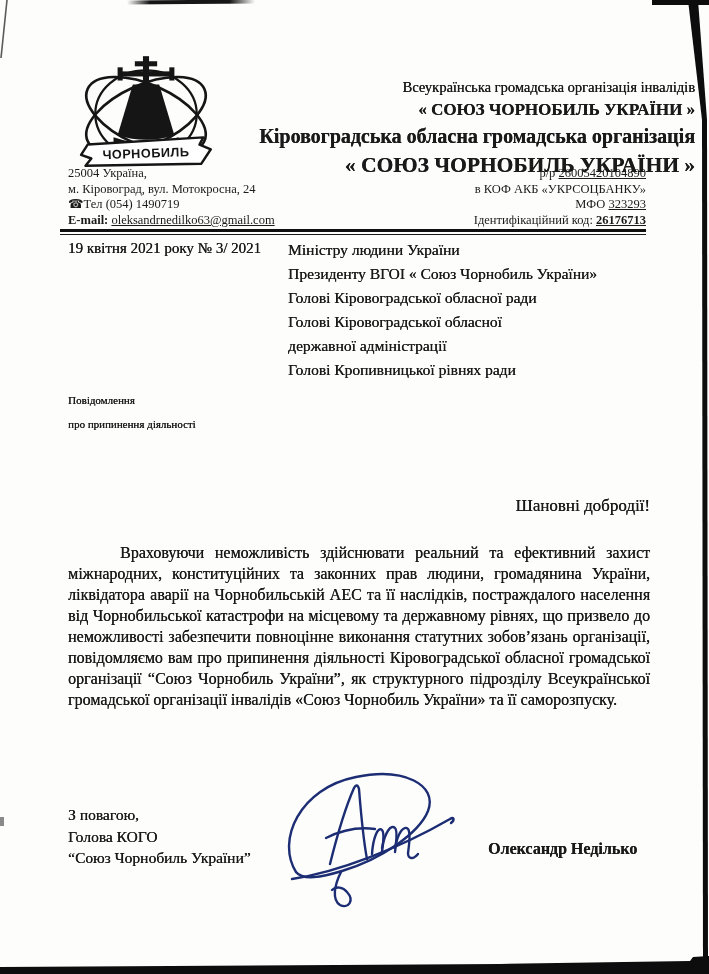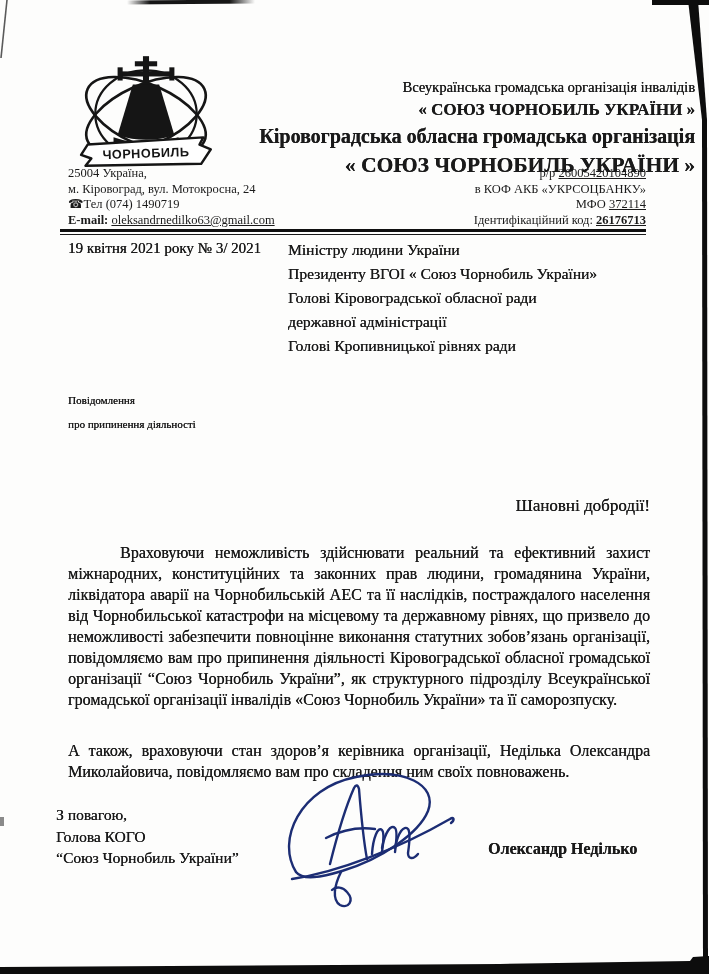--- a/index.html
+++ b/index.html
@@ -41,21 +41,21 @@
   .subject     { position: absolute; left: 68px; top: 388px; font-size: 11px; line-height: 24px; }
 
   
   .salutation  { position: absolute; left: 68px; top: 496px; width: 582px; text-align: right; font-size: 17px; }
   .para        { position: absolute; left: 68px; width: 582px; font-size: 16px; line-height: 21px;
                  text-align: justify; }
   .p1 { top: 542px; text-indent: 52px; }
   .p2 { top: 740px; }
 
   
-  .closing  { position: absolute; left: 56px; top: 804px; font-size: 15.5px; line-height: 21.5px; }
+  .closing  { position: absolute; left: 68px; top: 804px; font-size: 15.5px; line-height: 21.5px; }
   .sig-name { position: absolute; left: 488px; top: 840px; font-size: 16px; font-weight: bold; }
   .sig-svg  { position: absolute; left: 280px; top: 770px; width: 192px; height: 140px; }
 
   
   .artifacts { position: absolute; left: 0; top: 0; width: 709px; height: 974px; pointer-events: none; }
   .smudge { position: absolute; left: 127px; top: 0; width: 128px; height: 4px;
             background: linear-gradient(90deg, rgba(20,20,20,0) 0%, #161616 18%, #161616 80%, rgba(20,20,20,0) 100%);
             transform: rotate(-0.4deg); }
 </style>
 </head>
@@ -88,52 +88,52 @@
     <div class="hl1 doc-text">Всеукраїнська громадська організація інвалідів</div>
     <div class="hl2 doc-text">« СОЮЗ ЧОРНОБИЛЬ УКРАЇНИ »</div>
     <div class="hl3 doc-text">Кіровоградська обласна громадська організація</div>
     <div class="hl4 doc-text">« СОЮЗ ЧОРНОБИЛЬ УКРАЇНИ »</div>
   </div>
 
   <div class="contacts">
     <div class="left-col">
       <div>25004 Україна,</div>
       <div>м. Кіровоград, вул. Мотокросна, 24</div>
-      <div><span>☎</span><span>Тел (074) 1490719</span></div>
+      <div><span>☎</span><span>Тел (054) 1490719</span></div>
       <div><span class="b">E-mail:</span> <span class="u">oleksandrnedilko63@gmail.com</span></div>
     </div>
     <div class="right-col">
       <div><span>р/р</span> <span class="u">26005420104890</span></div>
       <div>в КОФ АКБ «УКРСОЦБАНКУ»</div>
-      <div><span>МФО</span> <span class="u">372114</span></div>
+      <div><span>МФО</span> <span class="u">323293</span></div>
       <div><span>Ідентифікаційний код:</span> <span class="u b">26176713</span></div>
     </div>
   </div>
 
   <div class="rule"></div>
 
   <div class="date-line doc-text">19 квітня 2021 року № 3/ 2021</div>
 
   <div class="recipients doc-text">
     <div>Міністру людини України</div>
     <div>Президенту ВГОІ « Союз Чорнобиль України»</div>
     <div>Голові Кіровоградської обласної ради</div>
+    <div>Голові Кіровоградської обласної</div>
     <div>державної адміністрації</div>
     <div>Голові Кропивницької рівнях ради</div>
   </div>
 
   <div class="subject doc-text">
     <div>Повідомлення</div>
     <div>про припинення діяльності</div>
   </div>
 
   <div class="salutation doc-text">Шановні добродії!</div>
 
   <div class="para p1 doc-text">Враховуючи неможливість здійснювати реальний та ефективний захист міжнародних, конституційних та законних прав людини, громадянина України, ліквідатора аварії на Чорнобильській АЕС та її наслідків, постраждалого населення від Чорнобильської катастрофи на місцевому та державному рівнях, що призвело до неможливості забезпечити повноцінне виконання статутних зобов’язань організації, повідомляємо вам про припинення діяльності Кіровоградської обласної громадської організації “Союз Чорнобиль України”, як структурного підрозділу Всеукраїнської громадської організації інвалідів «Союз Чорнобиль України» та її саморозпуску.</div>
-  <div class="para p2 doc-text">А також, враховуючи стан здоров’я керівника організації, Неділька Олександра Миколайовича, повідомляємо вам про складення ним своїх повноважень.</div>
 
   <div class="closing doc-text">
     <div>З повагою,</div>
     <div>Голова КОГО</div>
     <div>“Союз Чорнобиль України”</div>
   </div>
 
   <svg class="sig-svg" viewBox="0 0 192 140">
     <g fill="none" stroke="#1c2d74" stroke-width="2.4" stroke-linecap="round" stroke-linejoin="round">
       <path d="M16,102 C-4,70 20,18 76,7 C124,-3 158,15 148,41 C139,63 102,89 62,101 C42,107 23,111 16,102"></path>

